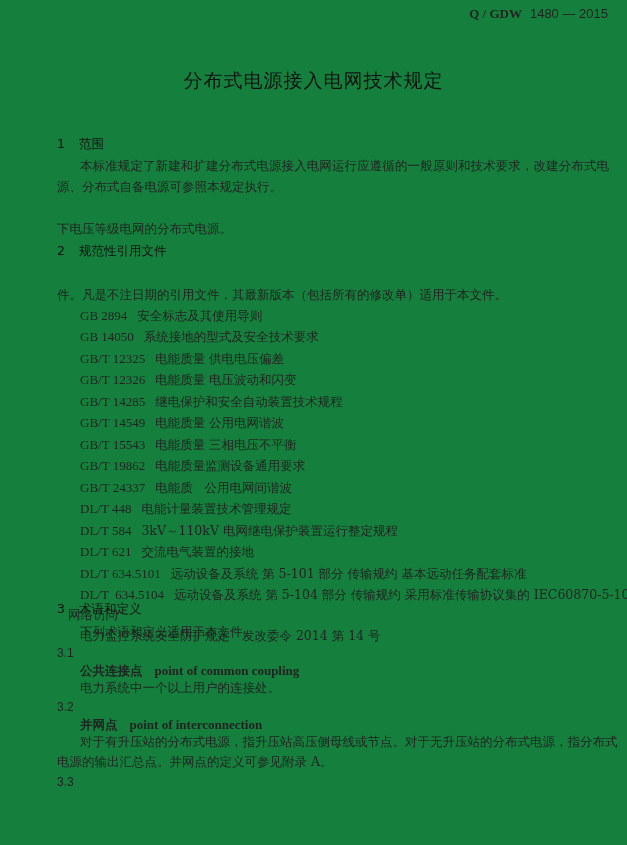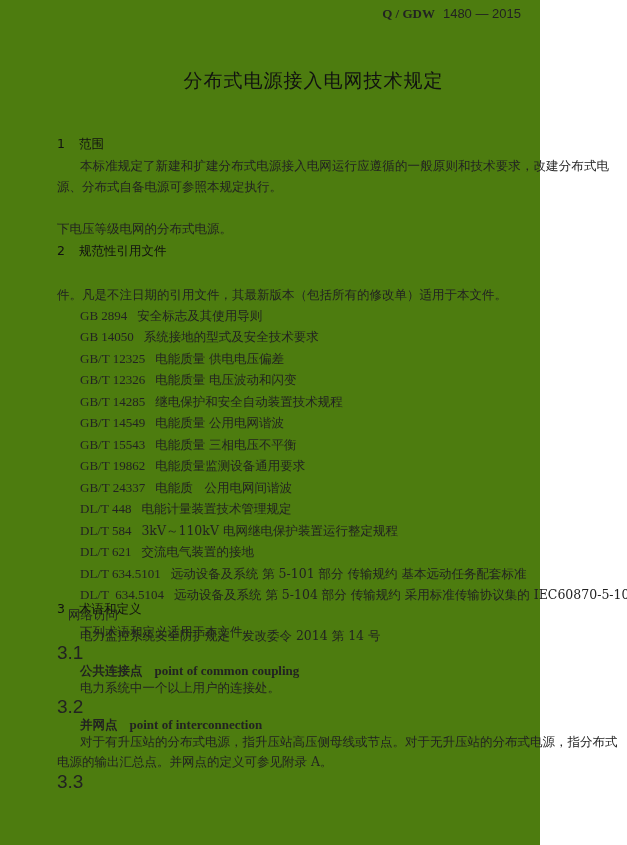--- a/index.html
+++ b/index.html
@@ -1,25 +1,25 @@
 <!DOCTYPE html>
 <html><head>
 <meta charset="utf-8">
 <style>
   html, body { margin: 0; padding: 0; background: #ffffff; }
   body { width: 627px; height: 845px; position: relative; overflow: hidden; color: #1a1a1a; }
-  .page { position: absolute; left: 0; top: 0; width: 540px; height: 845px; background: #4d7c0f; }
+  .page { position: absolute; left: 0; top: 0; width: 627px; height: 845px; background: #15803d; }
   .hdr { position: absolute; top: 6px; right: 19px; font-size: 13px; color: #222; white-space: nowrap; }
   .hdr .code { font-family: "Liberation Serif", serif; font-weight: bold; }
   .hdr .num { font-family: "Liberation Sans", sans-serif; margin-left: 8px; }
   .title { position: absolute; top: 68px; left: 0; width: 627px; text-align: center; font-family: "DejaVu Sans", sans-serif; font-size: 19px; letter-spacing: 1px; color: #111; }
   .ln { position: absolute; white-space: nowrap; font-family: "DejaVu Serif", "Liberation Serif", serif; font-size: 12.5px; color: #222; line-height: 16px; }
   .h { font-family: "DejaVu Sans", sans-serif; font-size: 12.5px; color: #111; }
   .h .n { display: inline-block; width: 22px; }
-  .cl { font-family: "Liberation Sans", sans-serif; font-size: 19px; }
+  .cl { font-family: "Liberation Sans", sans-serif; font-size: 12px; }
   .b { font-weight: bold; }
   .ref .code { font-family: "Liberation Serif", serif; font-size: 13px; margin-right: 10px; }
   .just { width: 567px; text-align-last: justify; }
 </style>
 </head>
 <body>
 
 <div class="page">
 
   <div class="hdr">

